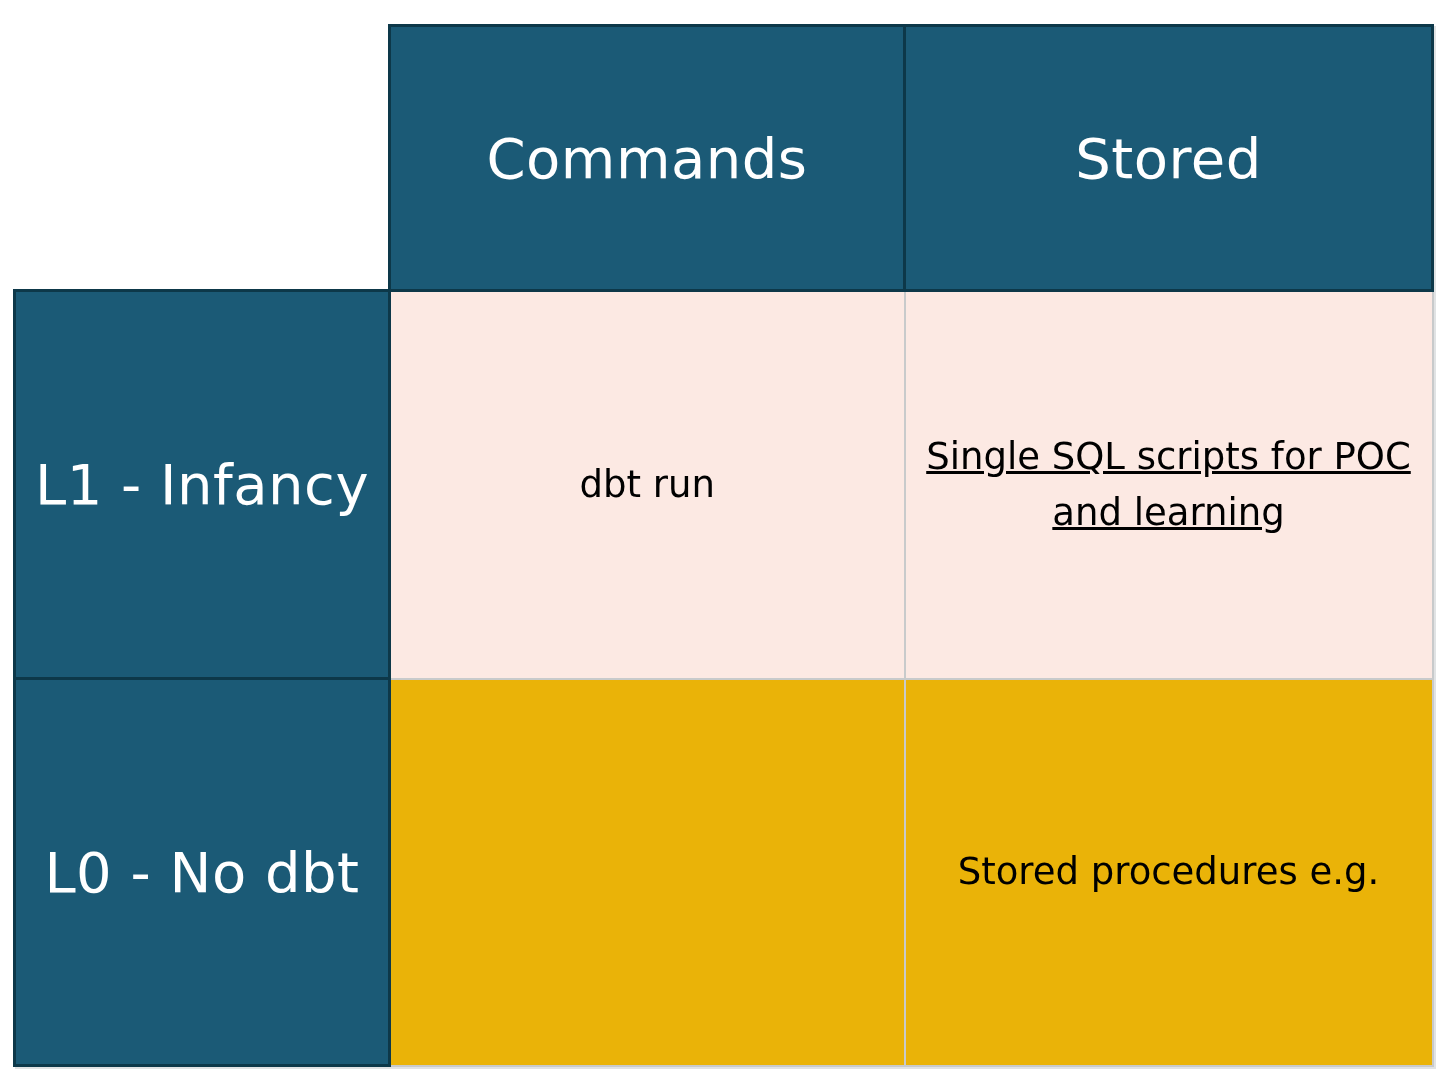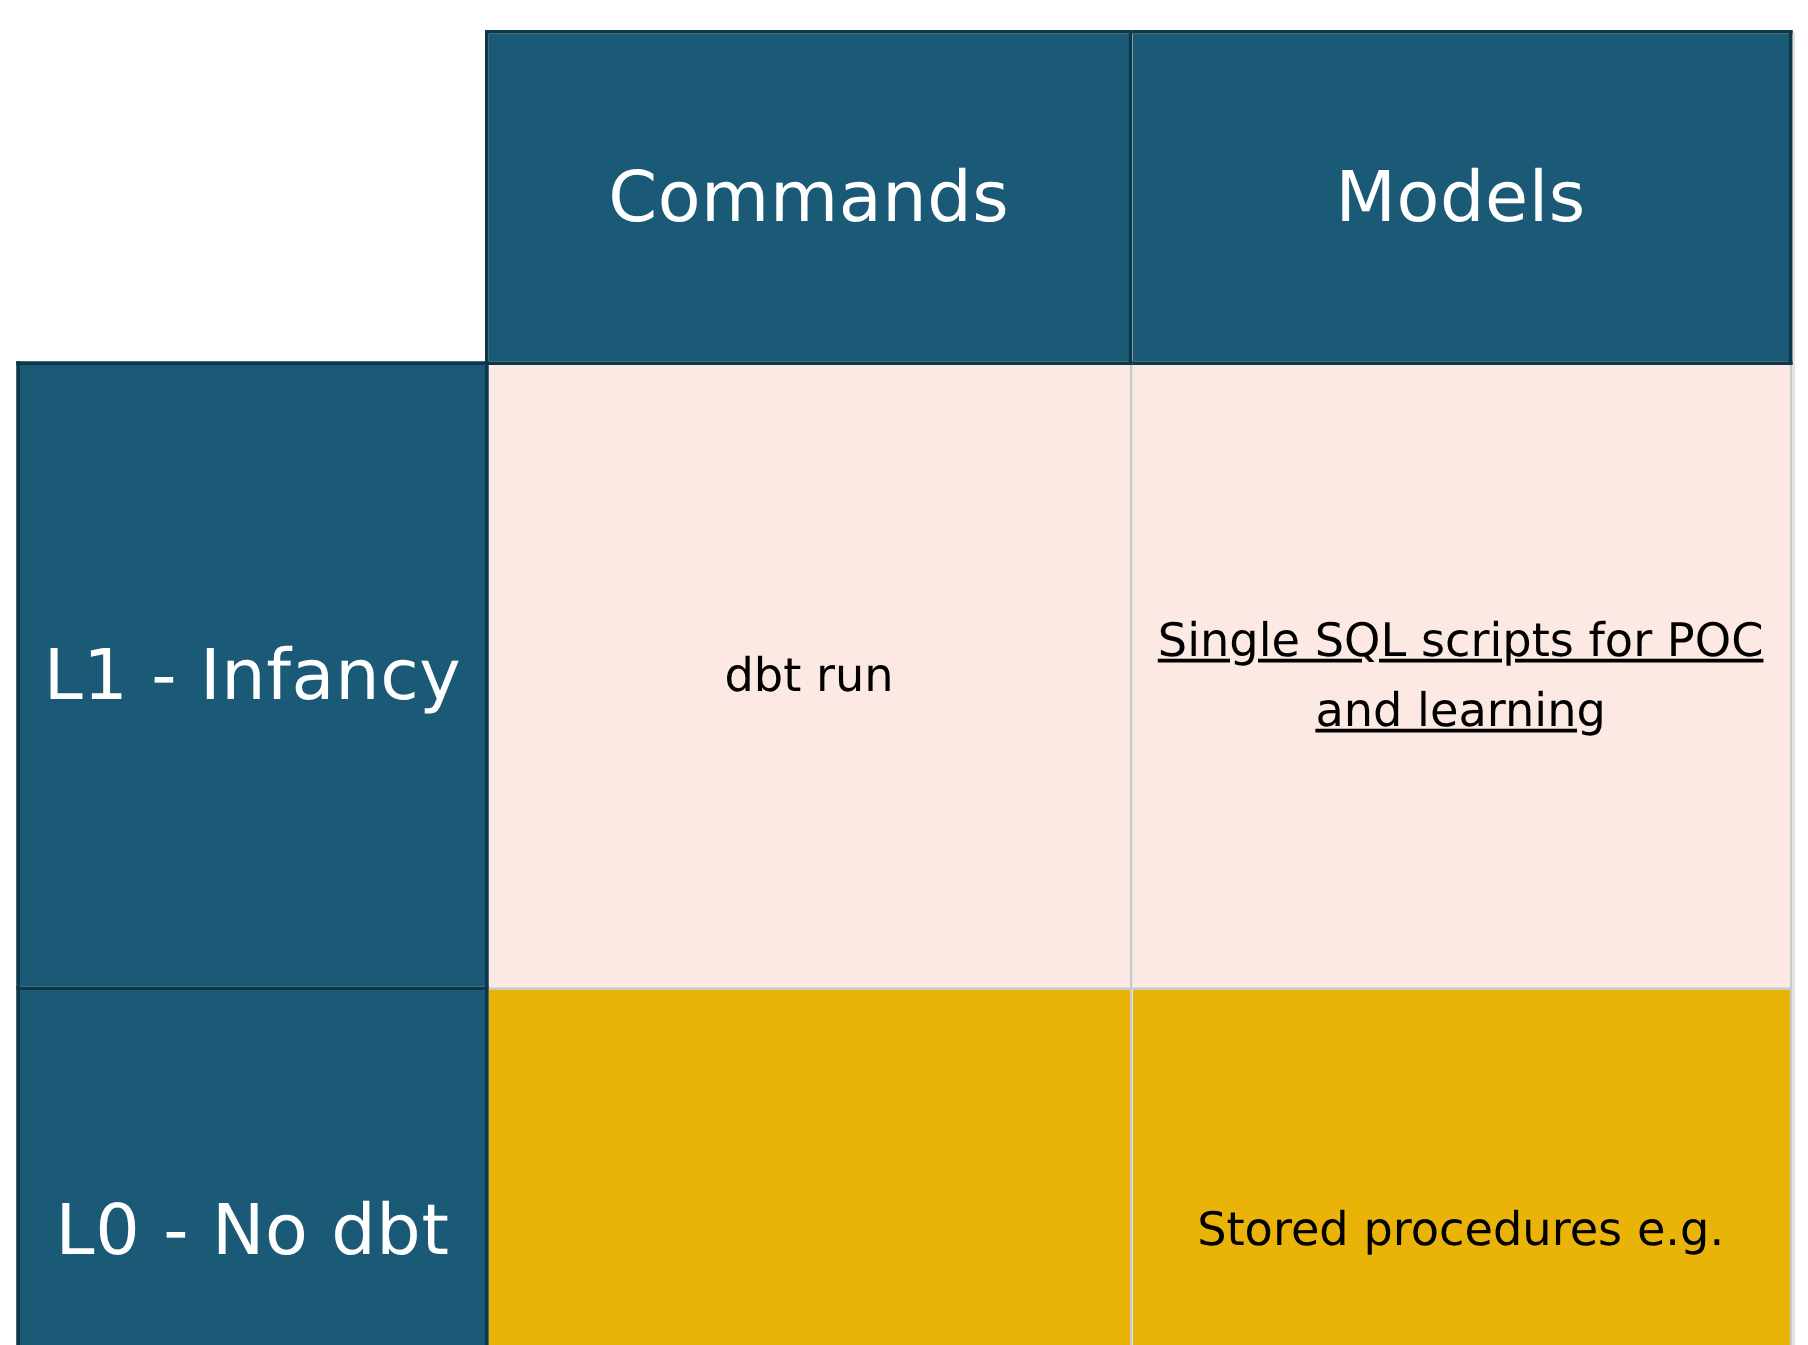--- a/index.html
+++ b/index.html
@@ -28,21 +28,21 @@
     border-collapse: collapse;
     table-layout: fixed;
     box-shadow: 2px 2px 0 rgba(200, 204, 206, 0.55);
   }
 
   table.matrix col.c0 { width: 375px; }
   table.matrix col.c1 { width: 515px; }
   table.matrix col.c2 { width: 528px; }
 
   tr.header-row { height: 265px; }
-  tr.row-l1     { height: 500px; }
+  tr.row-l1     { height: 388px; }
   tr.row-l0     { height: 387px; }
 
   td, th {
     text-align: center;
     vertical-align: middle;
     padding: 0;
     overflow: hidden;
   }
 
   .corner {
@@ -84,21 +84,21 @@
 <table class="matrix">
   <colgroup>
     <col class="c0">
     <col class="c1">
     <col class="c2">
   </colgroup>
   <tbody>
     <tr class="header-row">
       <td class="corner"></td>
       <th class="head-cell">Commands</th>
-      <th class="head-cell">Models</th>
+      <th class="head-cell">Stored</th>
     </tr>
     <tr class="row-l1">
       <th class="head-cell">L1 - Infancy</th>
       <td class="body-cell highlight">dbt run</td>
       <td class="body-cell highlight multiline">Single SQL scripts for POC
 and learning</td>
     </tr>
     <tr class="row-l0">
       <th class="head-cell">L0 - No dbt</th>
       <td class="body-cell"></td>

